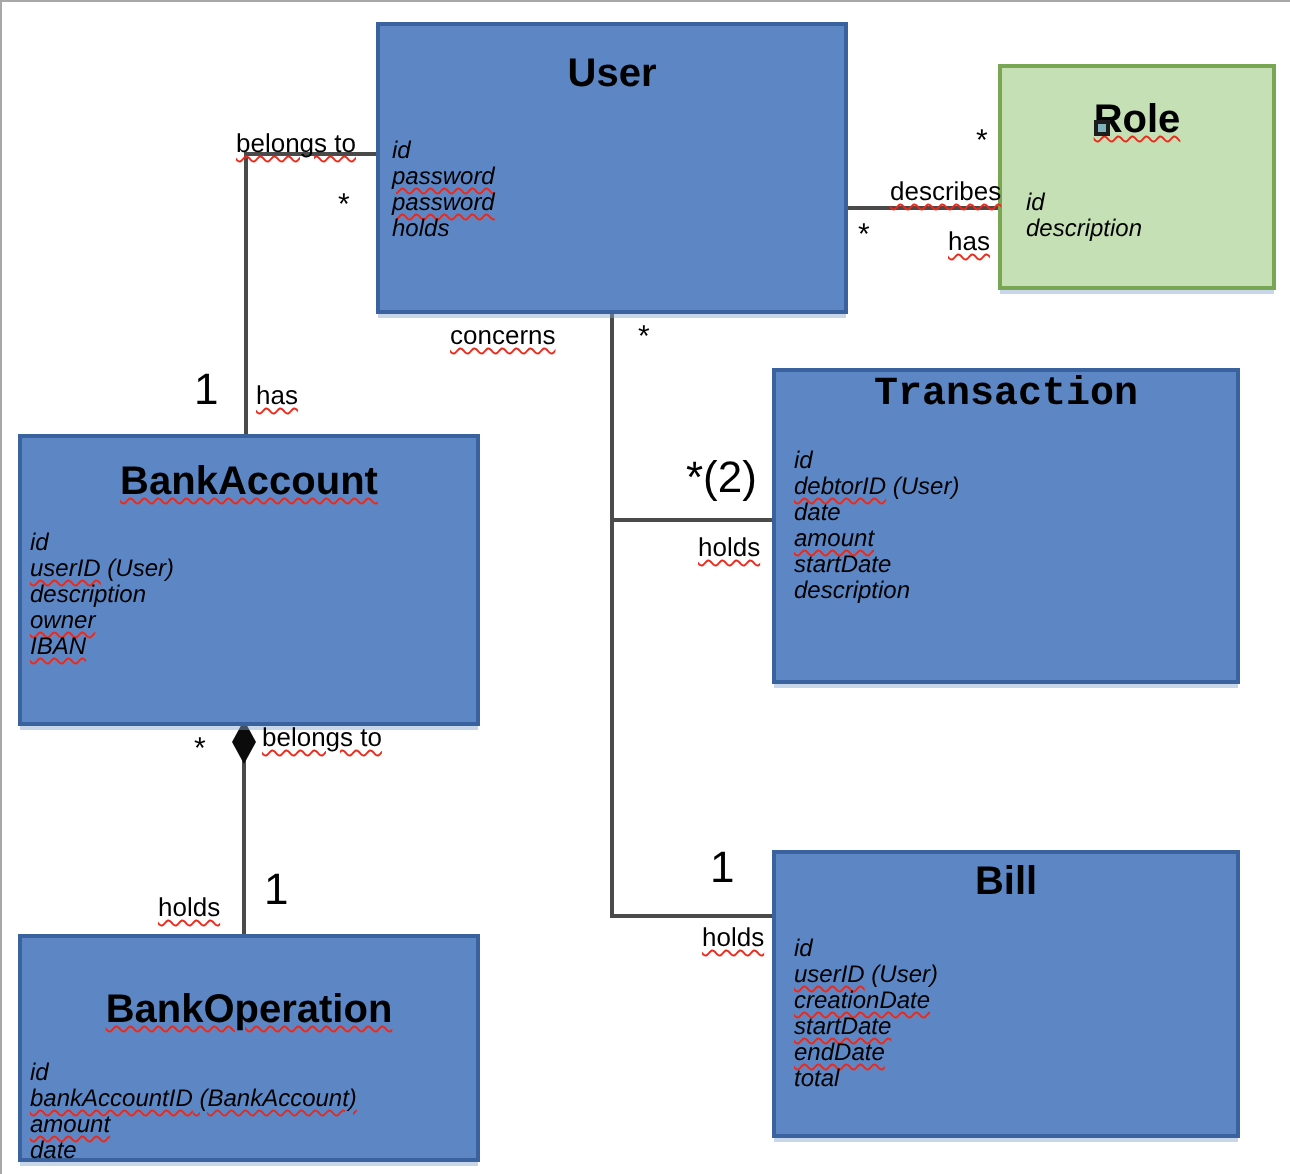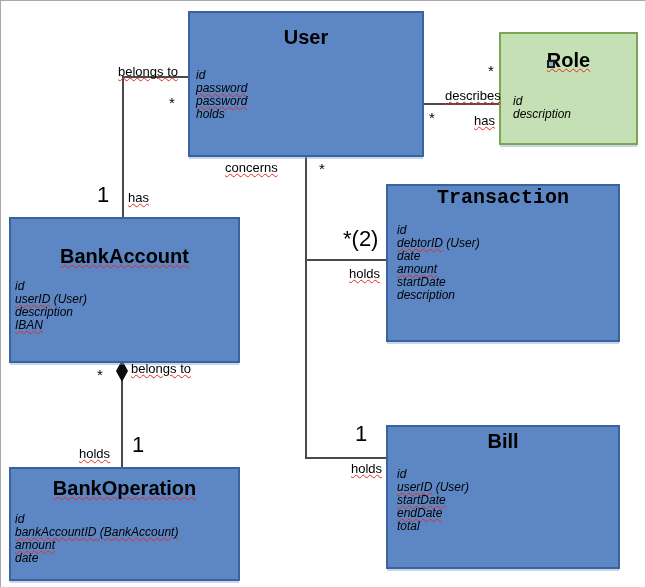--- a/index.html
+++ b/index.html
@@ -46,29 +46,29 @@
   
   #ent-user{left:187px;top:10px;width:236px;height:146px;}
   #ent-user .title{margin-top:12px;}
   #ent-user .attrs{margin-top:20px;padding-left:6px;}
 
   #ent-role{left:498px;top:31px;width:139px;height:113px;}
   #ent-role .title{margin-top:14px;}
   #ent-role .attrs{margin-top:23px;padding-left:12px;}
 
   #ent-bankaccount{left:8px;top:216px;width:231px;height:146px;}
-  #ent-bankaccount .title{margin-top:25px;}
+  #ent-bankaccount .title{margin-top:10px;}
   #ent-bankaccount .attrs{margin-top:12px;padding-left:4px;}
 
   #ent-transaction{left:385px;top:183px;width:234px;height:158px;}
   #ent-transaction .title{margin-top:0;font-family:Liberation Mono, monospace;}
   #ent-transaction .attrs{margin-top:14px;padding-left:9px;}
 
   #ent-bankoperation{left:8px;top:466px;width:231px;height:114px;}
-  #ent-bankoperation .title{margin-top:7px;}
+  #ent-bankoperation .title{margin-top:24px;}
   #ent-bankoperation .attrs{margin-top:13px;padding-left:4px;}
 
   #ent-bill{left:385px;top:424px;width:234px;height:144px;}
   #ent-bill .title{margin-top:2px;}
   #ent-bill .attrs{margin-top:15px;padding-left:9px;}
 </style>
 </head>
 <body>
 
 <div id="canvas">
@@ -99,20 +99,21 @@
         <div class="attr"><span>description</span></div>
       </div>
   </div>
 
   <div class="entity" id="ent-bankaccount">
     <span class="title w">BankAccount</span>
     <div class="attrs">
         <div class="attr"><span>id</span></div>
         <div class="attr"><span class="w">userID</span><span> (User)</span></div>
         <div class="attr"><span>description</span></div>
+        <div class="attr"><span class="w">owner</span></div>
         <div class="attr"><span class="w">IBAN</span></div>
       </div>
   </div>
 
   <div class="entity" id="ent-transaction">
     <span class="title">Transaction</span>
     <div class="attrs">
         <div class="attr"><span>id</span></div>
         <div class="attr"><span class="w">debtorID</span><span> (User)</span></div>
         <div class="attr"><span>date</span></div>
@@ -130,20 +131,21 @@
         <div class="attr"><span class="w">amount</span></div>
         <div class="attr"><span>date</span></div>
       </div>
   </div>
 
   <div class="entity" id="ent-bill">
     <span class="title">Bill</span>
     <div class="attrs">
         <div class="attr"><span>id</span></div>
         <div class="attr"><span class="w">userID</span><span> (User)</span></div>
+        <div class="attr"><span class="w">creationDate</span></div>
         <div class="attr"><span class="w">startDate</span></div>
         <div class="attr"><span class="w">endDate</span></div>
         <div class="attr"><span>total</span></div>
       </div>
   </div>
 
   <div class="lbl w" style="left:117px;top:64px;">belongs to</div>
   <div class="mult" style="left:168px;top:94px;">*</div>
   <div class="bignum" style="left:96px;top:182px;">1</div>
   <div class="lbl w" style="left:127px;top:190px;">has</div>

